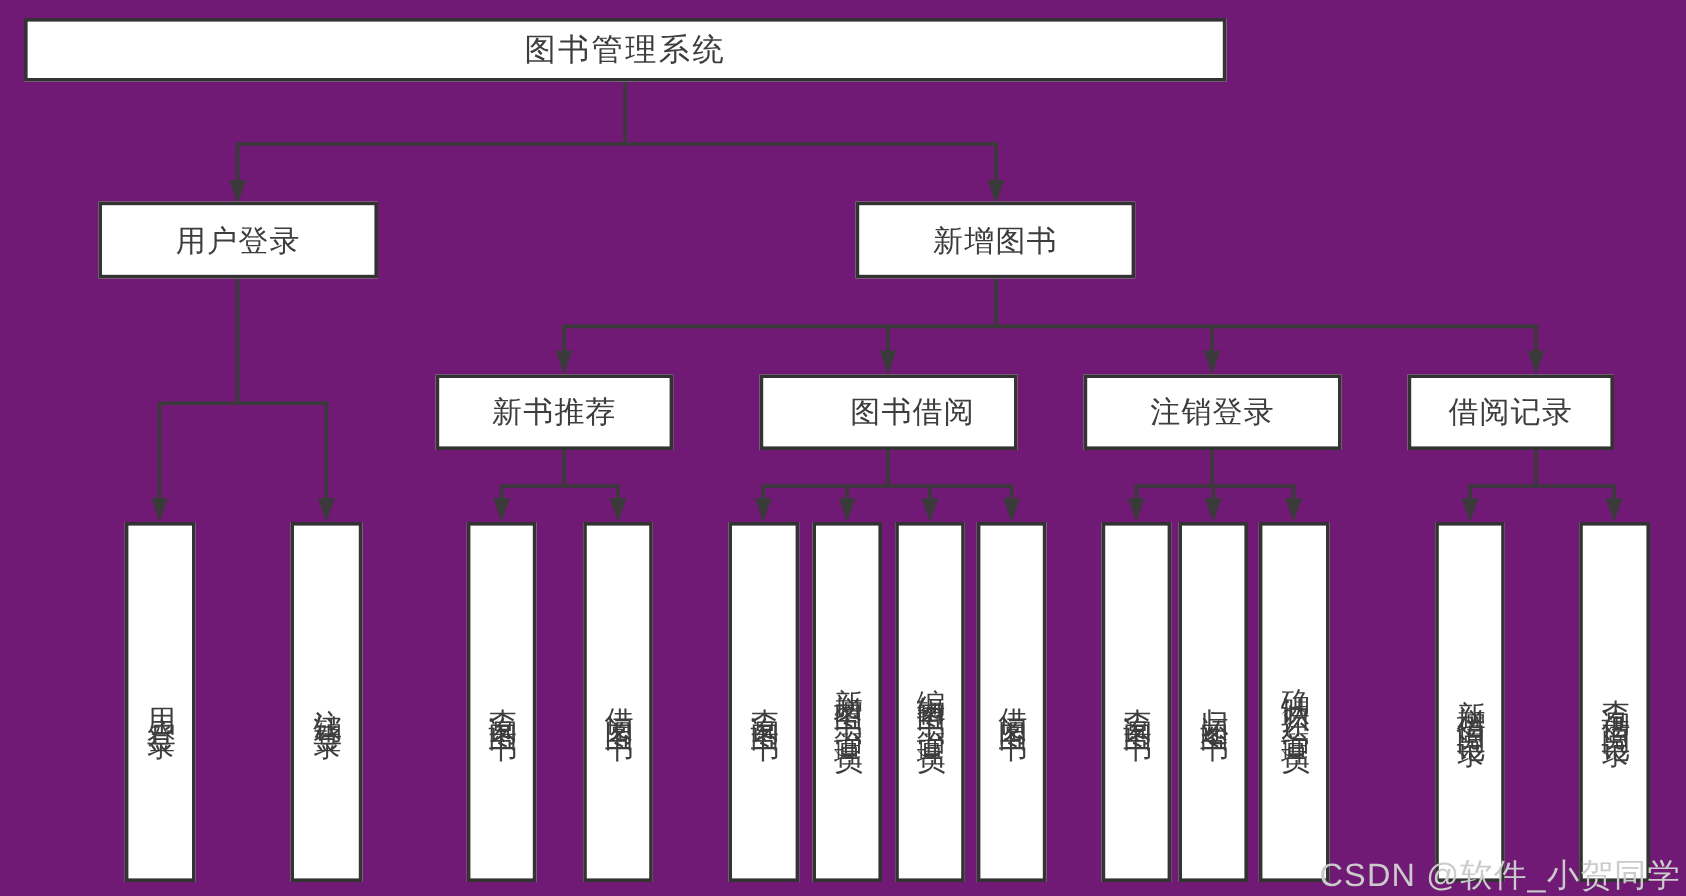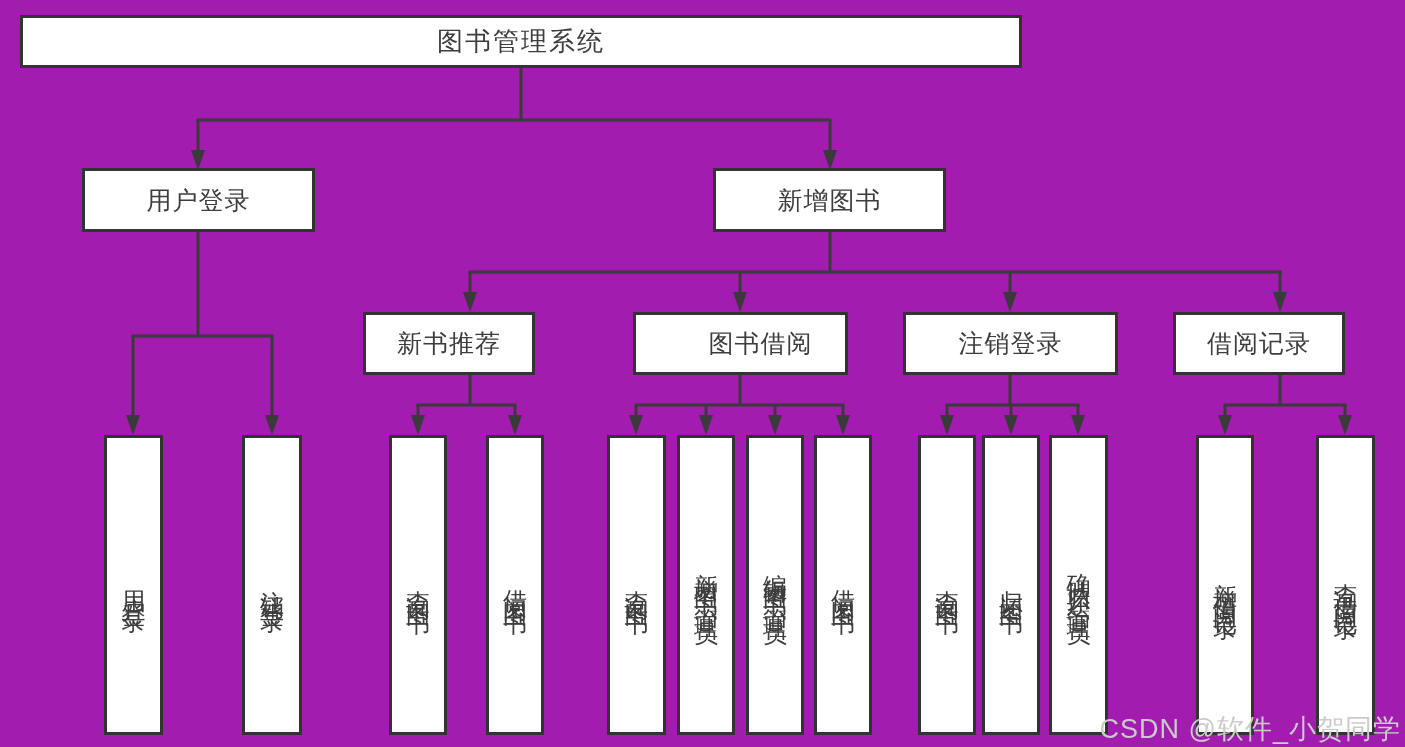--- a/index.html
+++ b/index.html
@@ -5,21 +5,21 @@
   html, body {
     margin: 0;
     padding: 0;
     background: #ffffff;
     font-family: "Liberation Sans", "DejaVu Sans", sans-serif;
   }
   .canvas {
     position: relative;
     width: 1405px;
     height: 747px;
-    background: #a21caf;
+    background: #701a75;
     overflow: hidden;
     color: #3d3d3d;
   }
   .connectors {
     position: absolute;
     left: 0;
     top: 0;
     z-index: 1;
   }
   .box {
@@ -137,21 +137,21 @@
     <span class="htext">图书管理系统</span>
   </div>
 
   <div class="box" style="left:82px; top:168px; width:233px; height:64px;">
     <span class="htext">用户登录</span>
   </div>
   <div class="box" style="left:713px; top:168px; width:233px; height:64px;">
     <span class="htext">新增图书</span>
   </div>
 
-  <div class="box" style="left:363px; top:312px; width:172px; height:63px;">
+  <div class="box" style="left:363px; top:312px; width:198px; height:63px;">
     <span class="htext">新书推荐</span>
   </div>
   <div class="box" style="left:633px; top:312px; width:215px; height:63px;padding-left:40px;">
     <span class="htext">图书借阅</span>
   </div>
   <div class="box" style="left:903px; top:312px; width:215px; height:63px;">
     <span class="htext">注销登录</span>
   </div>
   <div class="box" style="left:1173px; top:312px; width:172px; height:63px;">
     <span class="htext">借阅记录</span>

